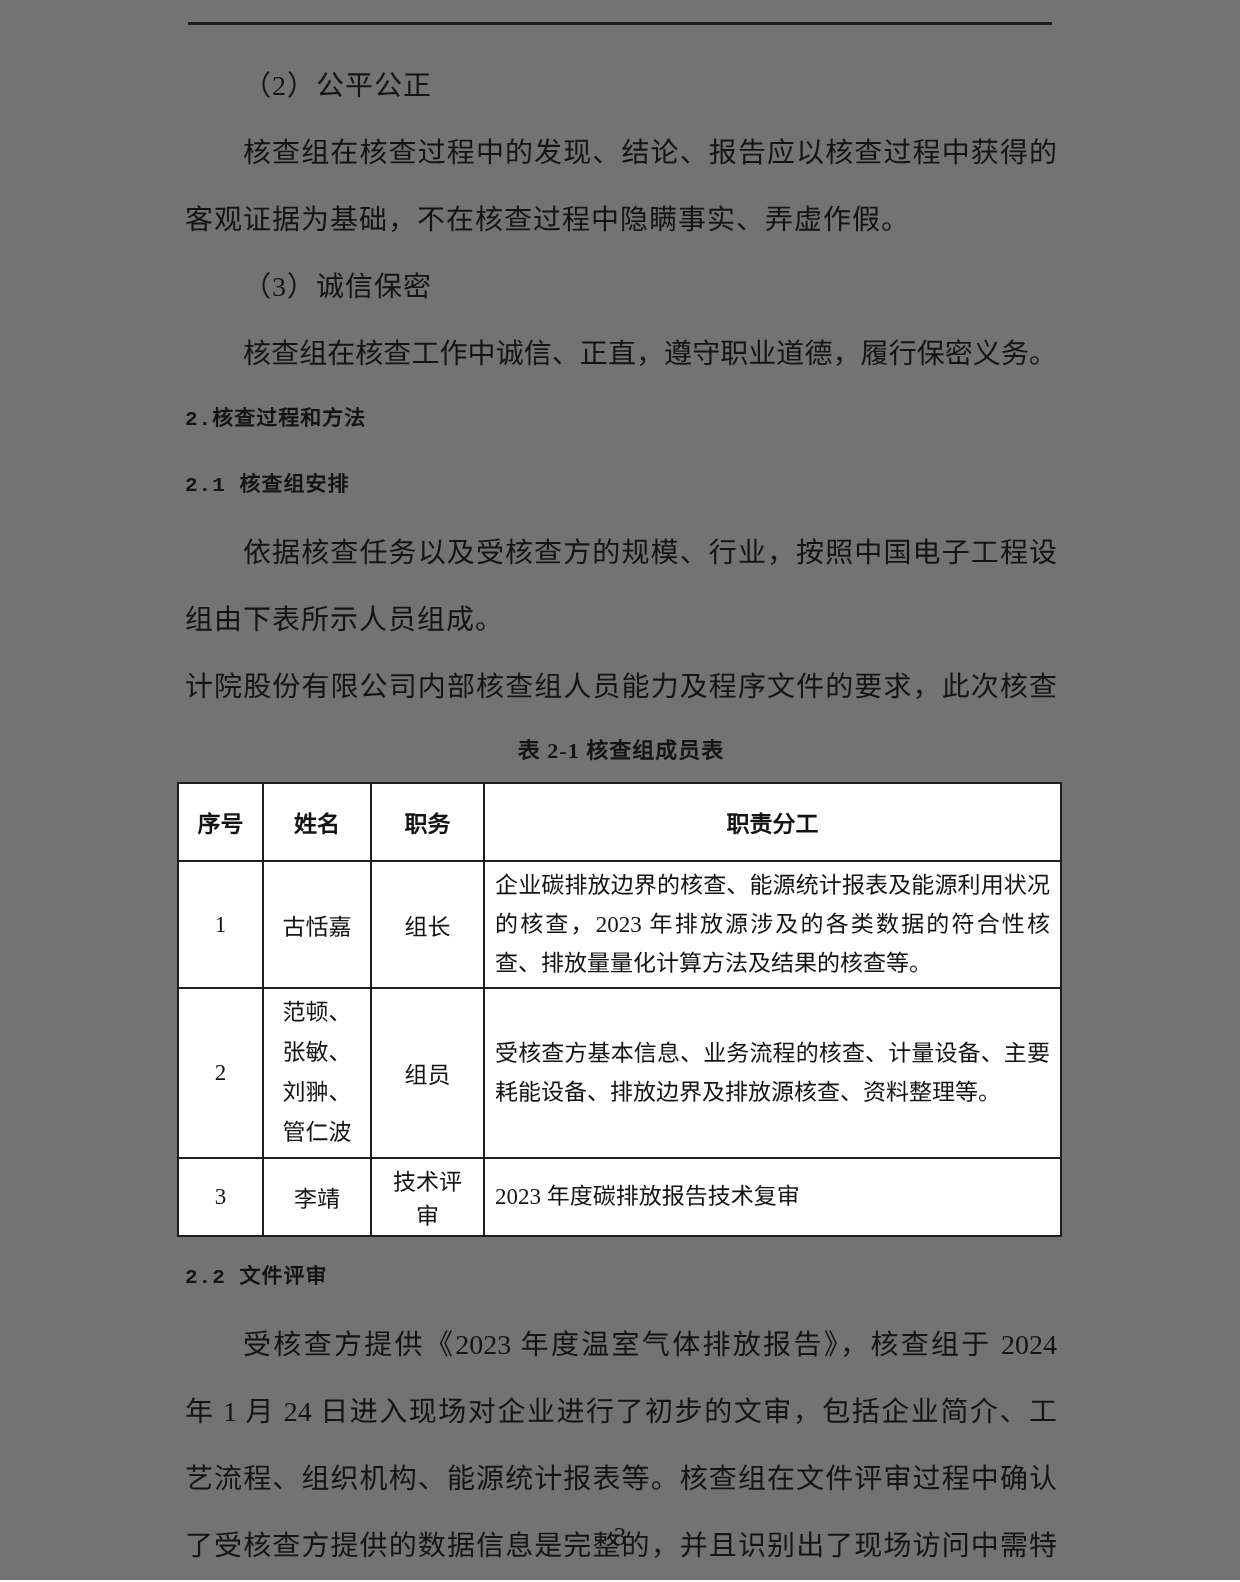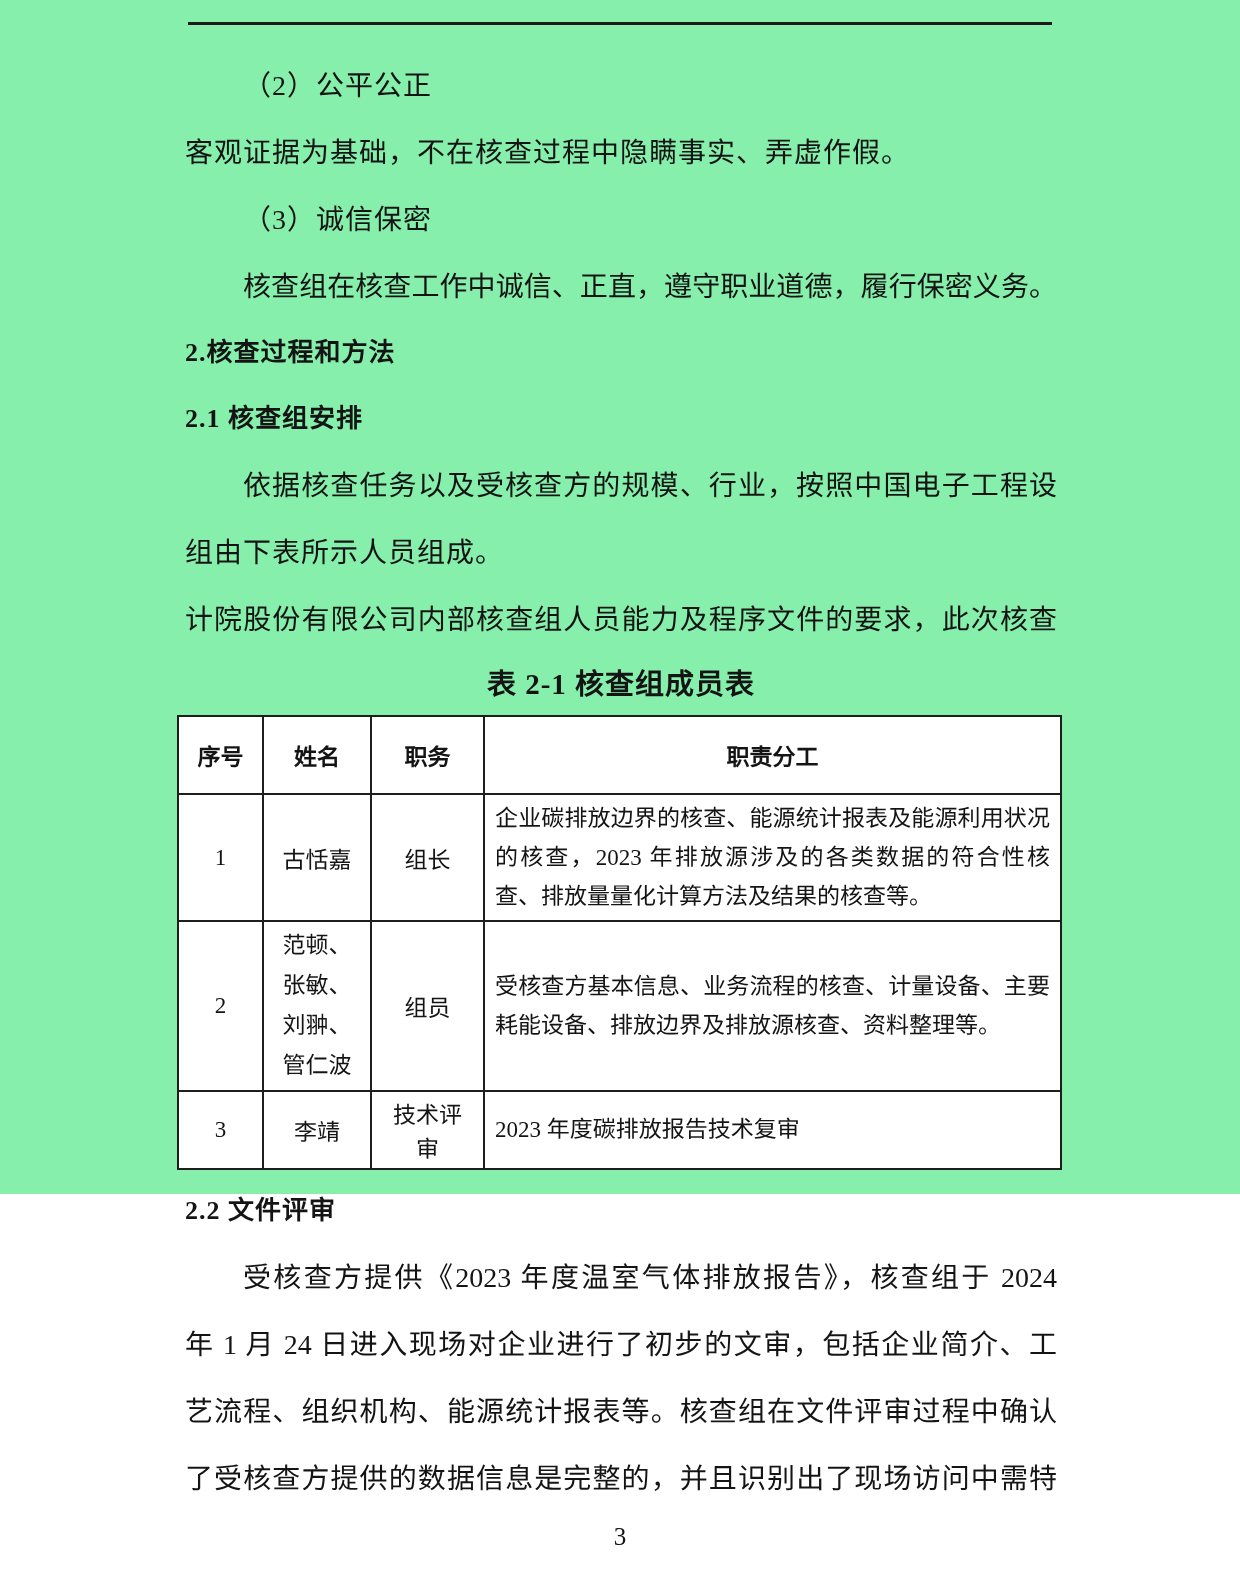--- a/index.html
+++ b/index.html
@@ -11,22 +11,22 @@
     width: 1240px;
     height: 1582px;
     font-family: "Liberation Serif", serif;
     color: #141414;
     position: relative;
     overflow: hidden;
   }
   .page {
     position: relative;
     width: 1240px;
-    height: 1194px;
-    background: #86efac;
+    height: 1580px;
+    background: #737373;
   }
   .header-rule {
     position: absolute;
     left: 188px;
     top: 22px;
     width: 864px;
     height: 3px;
     background: #1c1c1c;
   }
   .content {
@@ -44,29 +44,30 @@
   }
   .indent { padding-left: 58px; }
   .justify {
     white-space: normal;
     text-align: justify;
     text-align-last: justify;
     letter-spacing: 0;
   }
   .justify.indent { padding-left: 0; text-indent: 58px; }
   .heading {
-    font-size: 26px;
+    font-size: 21px;
     font-weight: bold;
     height: 66px;
     line-height: 66px;
     white-space: nowrap;
     letter-spacing: 1px;
+    font-family: Liberation Mono, monospace;
   }
   .caption {
-    font-size: 29px;
+    font-size: 22px;
     font-weight: bold;
     height: 62px;
     line-height: 62px;
     text-align: center;
     letter-spacing: 1px;
   }
   table.team {
     width: 883px;
     margin-left: -8px;
     border-collapse: collapse;
@@ -113,20 +114,21 @@
   }
 </style>
 </head>
 <body>
 
 <div class="page">
   <div class="header-rule"></div>
 
   <div class="content">
     <div class="line indent">（2）公平公正</div>
+    <div class="line justify indent">核查组在核查过程中的发现、结论、报告应以核查过程中获得的</div>
     <div class="line">客观证据为基础，不在核查过程中隐瞒事实、弄虚作假。</div>
     <div class="line indent">（3）诚信保密</div>
     <div class="line justify indent">核查组在核查工作中诚信、正直，遵守职业道德，履行保密义务。</div>
     <div class="heading">2.核查过程和方法</div>
     <div class="heading">2.1 核查组安排</div>
     <div class="line justify indent">依据核查任务以及受核查方的规模、行业，按照中国电子工程设</div>
     <div class="line">组由下表所示人员组成。</div>
     <div class="line justify">计院股份有限公司内部核查组人员能力及程序文件的要求，此次核查</div>
 
     <div class="caption">表 2-1 核查组成员表</div>

